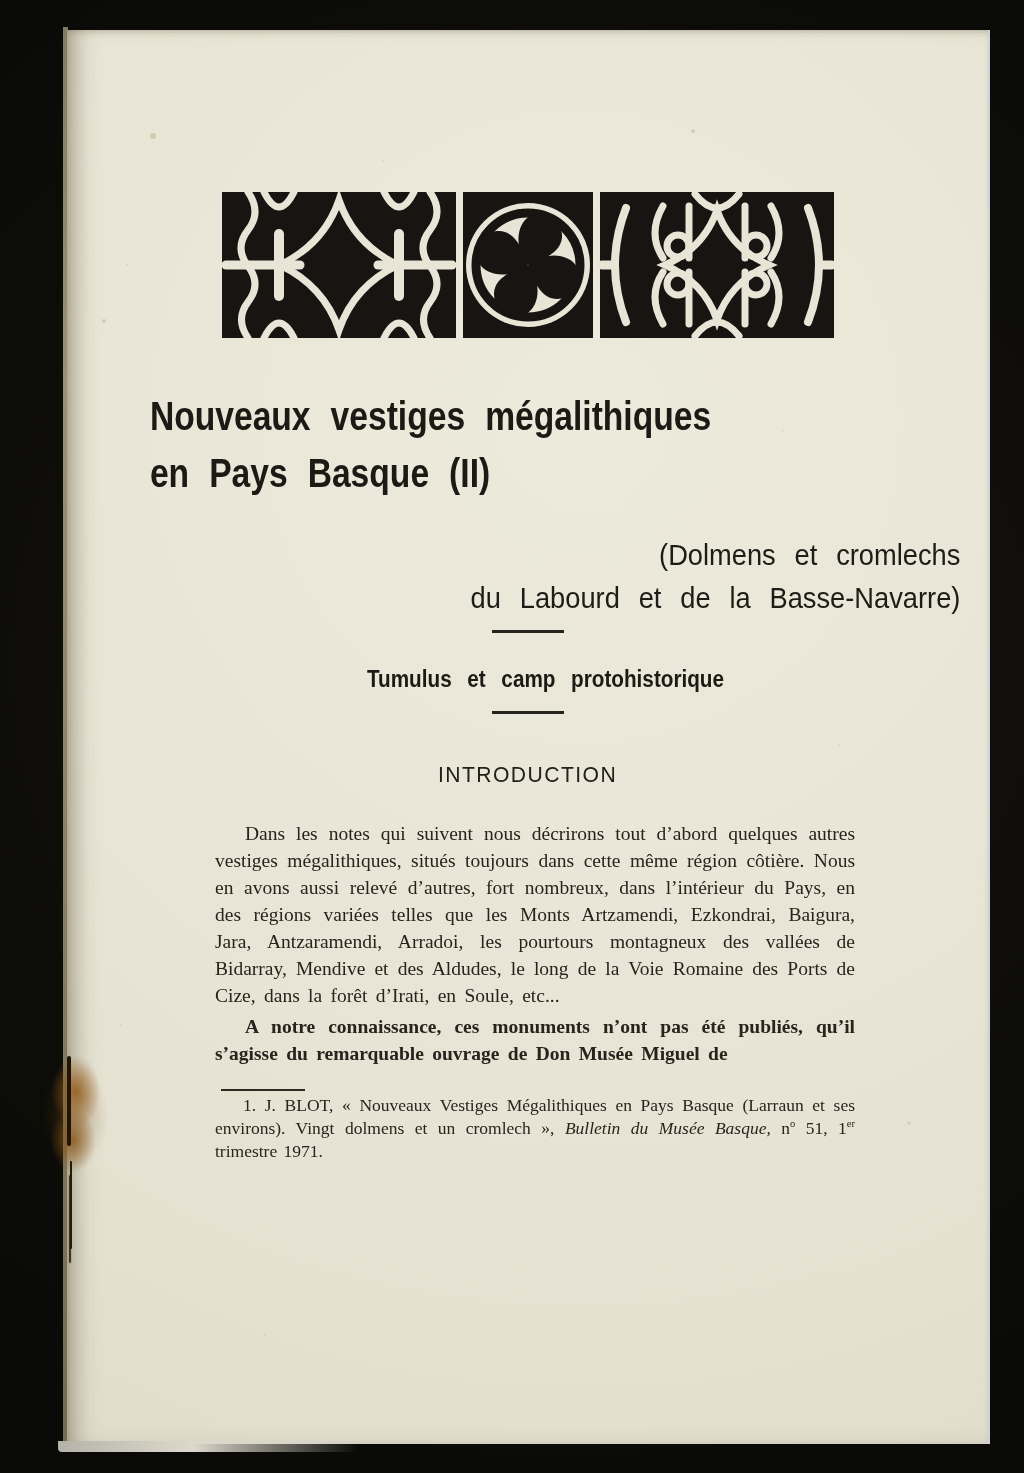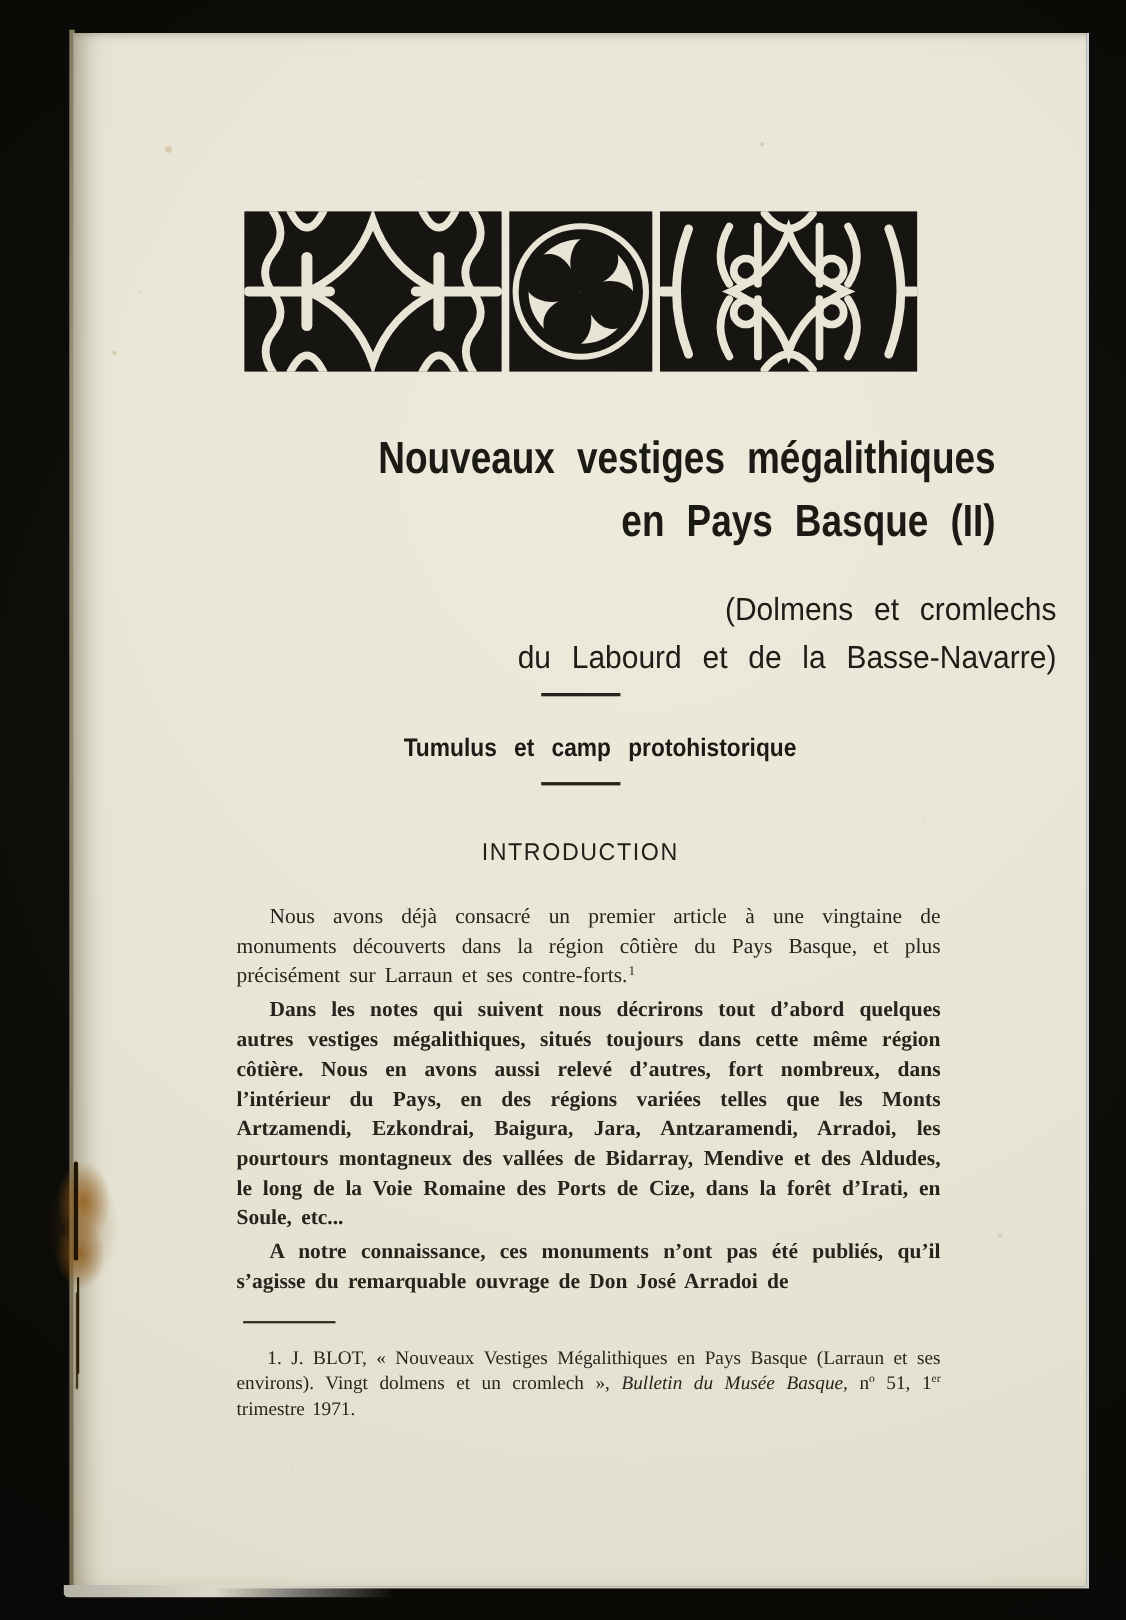--- a/index.html
+++ b/index.html
@@ -61,21 +61,21 @@
   .bottom-sliver {
     position:absolute; left:58px; top:1441px; width:300px; height:11px;
     background: linear-gradient(to right, #b5b3a8, #dcd9cc 45%, rgba(222,219,206,0));
     border-radius:0 0 0 4px;
   }
 
   
   .ornament { display:block; margin:162px auto 0; width:612px; height:146px; }
 
   .title {
-    margin:50px 0 0; text-align:right; color:#1b1a14;
+    margin:50px 0 0; text-align:left; color:#1b1a14;
     font-family:"Liberation Sans", sans-serif; font-weight:700;
     font-size:41px; line-height:57px; word-spacing:13px; letter-spacing:0;
   }
   .title .line { display:block; transform:scaleX(.82); }
 
   .subtitle {
     margin:32px 0 0; text-align:right; color:#1d1c16;
     font-family:"Liberation Sans", sans-serif; font-weight:400;
     font-size:29px; line-height:43px; word-spacing:12px;
   }
@@ -101,21 +101,21 @@
   .body-p {
     margin:0; text-align:justify; color:#26241d;
     font-size:19.5px; line-height:27px; word-spacing:3.5px; text-indent:30px;
   }
   .body-p + .body-p { margin-top:4px;font-weight:bold; }
   .fnref { font-size:12px; line-height:0; vertical-align:super; margin-left:1px; }
 
   .fnblock { margin:22px 133px 0 148px; }
   .fnrule { width:84px; height:2px; background:#2a2922; margin:0 0 0 6px; }
   .footnote {
-    margin:20px 0 0; text-align:justify; color:#27251e;
+    margin:3px 0 0; text-align:justify; color:#27251e;
     font-size:17.5px; line-height:23px; word-spacing:2px; text-indent:28px;
   }
   .footnote sup { font-size:10.5px; line-height:0; vertical-align:super; }
 </style>
 </head>
 <body>
 
 <div class="scene">
 
   <div class="facing-page"></div>
@@ -190,23 +190,22 @@
 
     <h3 class="kicker">
       <span class="line">Tumulus et camp protohistorique</span>
     </h3>
 
     <div class="rule r2"></div>
 
     <h4 class="section-heading">INTRODUCTION</h4>
 
     <div class="textblock">
-      <p class="body-p"><span>Nous avons déjà consacré un premier article à une vingtaine de monuments découverts dans la région côtière du Pays Basque, et plus précisément sur Larraun et ses contre-forts.</span><sup class="fnref">1</sup></p>
       <p class="body-p">Dans les notes qui suivent nous décrirons tout d’abord quelques autres vestiges mégalithiques, situés toujours dans cette même région côtière. Nous en avons aussi relevé d’autres, fort nombreux, dans l’intérieur du Pays, en des régions variées telles que les Monts Artzamendi, Ezkondrai, Baigura, Jara, Antzaramendi, Arradoi, les pourtours montagneux des vallées de Bidarray, Mendive et des Aldudes, le long de la Voie Romaine des Ports de Cize, dans la forêt d’Irati, en Soule, etc...</p>
-      <p class="body-p">A notre connaissance, ces monuments n’ont pas été publiés, qu’il s’agisse du remarquable ouvrage de Don José Arradoi de</p>
+      <p class="body-p">A notre connaissance, ces monuments n’ont pas été publiés, qu’il s’agisse du remarquable ouvrage de Don Musée Miguel de</p>
     </div>
 
     <div class="fnblock">
       <div class="fnrule"></div>
       <p class="footnote"><span>1. J. BLOT, « Nouveaux Vestiges Mégalithiques en Pays Basque (Larraun et ses environs). Vingt dolmens et un cromlech », </span><i>Bulletin du Musée Basque,</i><span> n</span><sup>o</sup><span> 51, 1</span><sup>er</sup><span> trimestre 1971.</span></p>
     </div>
 
   </div>
 
   <div class="stain"></div>

